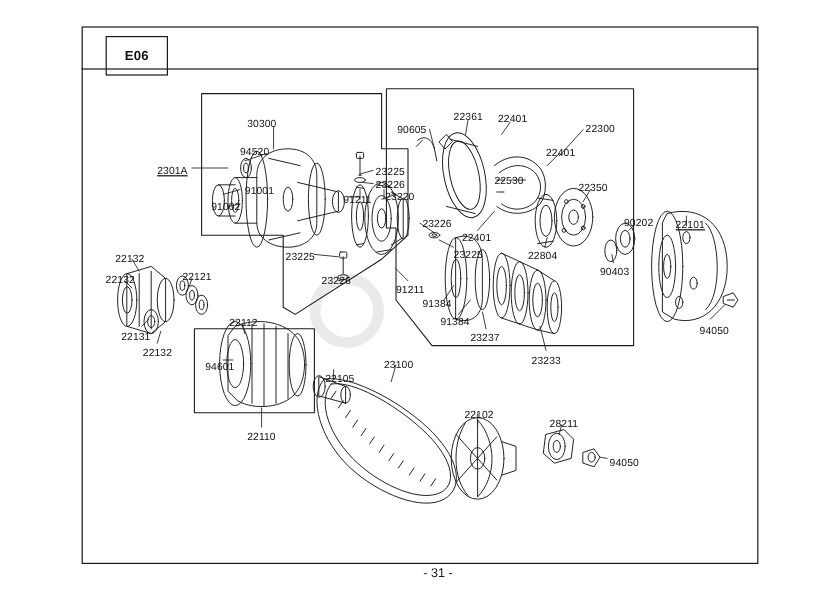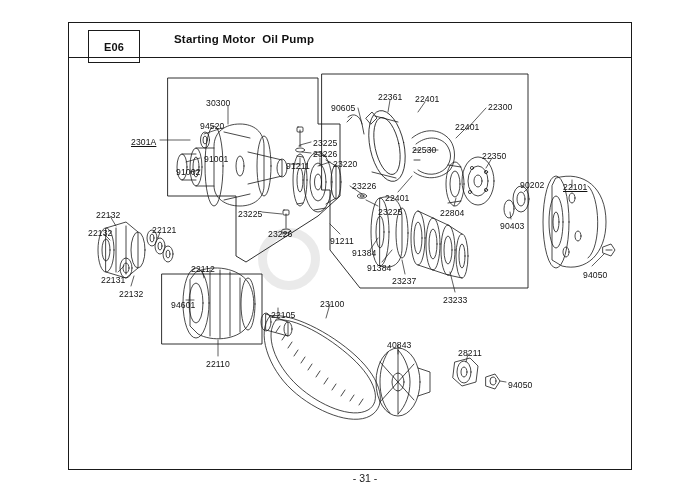--- a/index.html
+++ b/index.html
@@ -110,21 +110,20 @@
   }
 </style>
 </head>
 <body>
 
 <div id="page">
 
   <div class="frame"></div>
   <div class="title-box"></div>
   <div class="code-box">E06</div>
-  <div class="title-text">Starting Motor  Oil Pump</div>
 
   <div class="wm-ring"></div>
 
   <svg class="svg-layer" viewBox="0 0 700 495">
     <g fill="none" stroke="#1a1a1a" stroke-width="0.8" stroke-linejoin="round" stroke-linecap="round">
 
       <path d="M168 78 L318 78 L318 124 L340 124 L340 196 L318 216 L246 262 L236 256 L236 196 L168 196 Z" stroke-width="0.9"></path>
       <path d="M322 74 L528 74 L528 288 L360 288 L330 250 L330 190 L322 190 Z" stroke-width="0.9"></path>
       <path d="M162 274 L262 274 L262 344 L162 344 Z" stroke-width="0.9"></path>
 
@@ -361,21 +360,21 @@
   </svg>
 
   <div id="labels">
       <div class="lbl" style="left: 131px; top: 138px; text-decoration: underline;">2301A</div>
       <div class="lbl" style="left: 206px; top: 99px;">30300</div>
       <div class="lbl" style="left: 200px; top: 122px;">94520</div>
       <div class="lbl" style="left: 176px; top: 155px; padding-left: 28px;">91001</div>
       <div class="lbl" style="left: 176px; top: 168px;">91002</div>
       <div class="lbl" style="left: 313px; top: 139px;">23225</div>
       <div class="lbl" style="left: 313px; top: 150px;">23226</div>
-      <div class="lbl" style="left: 333px; top: 160px;">23220</div>
+      <div class="lbl" style="left: 321px; top: 160px;">23220</div>
       <div class="lbl" style="left: 286px; top: 162px;">91211</div>
       <div class="lbl" style="left: 352px; top: 182px;">23226</div>
       <div class="lbl" style="left: 378px; top: 208px;">23225</div>
       <div class="lbl" style="left: 238px; top: 210px;">23225</div>
       <div class="lbl" style="left: 268px; top: 230px;">23226</div>
       <div class="lbl" style="left: 330px; top: 237px;">91211</div>
       <div class="lbl" style="left: 352px; top: 249px;">91384</div>
       <div class="lbl" style="left: 367px; top: 264px;">91384</div>
       <div class="lbl" style="left: 392px; top: 277px;">23237</div>
       <div class="lbl" style="left: 443px; top: 296px;">23233</div>
@@ -395,19 +394,19 @@
       <div class="lbl" style="left: 96px; top: 211px;">22132</div>
       <div class="lbl" style="left: 88px; top: 229px;">22132</div>
       <div class="lbl" style="left: 152px; top: 226px;">22121</div>
       <div class="lbl" style="left: 101px; top: 276px;">22131</div>
       <div class="lbl" style="left: 119px; top: 290px;">22132</div>
       <div class="lbl" style="left: 191px; top: 265px;">22112</div>
       <div class="lbl" style="left: 171px; top: 301px;">94601</div>
       <div class="lbl" style="left: 206px; top: 360px;">22110</div>
       <div class="lbl" style="left: 271px; top: 311px;">22105</div>
       <div class="lbl" style="left: 320px; top: 300px;">23100</div>
-      <div class="lbl" style="left: 387px; top: 341px;">40843</div>
+      <div class="lbl" style="left: 387px; top: 341px;">22102</div>
       <div class="lbl" style="left: 458px; top: 349px;">28211</div>
       <div class="lbl" style="left: 508px; top: 381px;">94050</div>
     </div>
 
   <div class="page-number">- 31 -</div>
 </div>
 
 </body></html>

